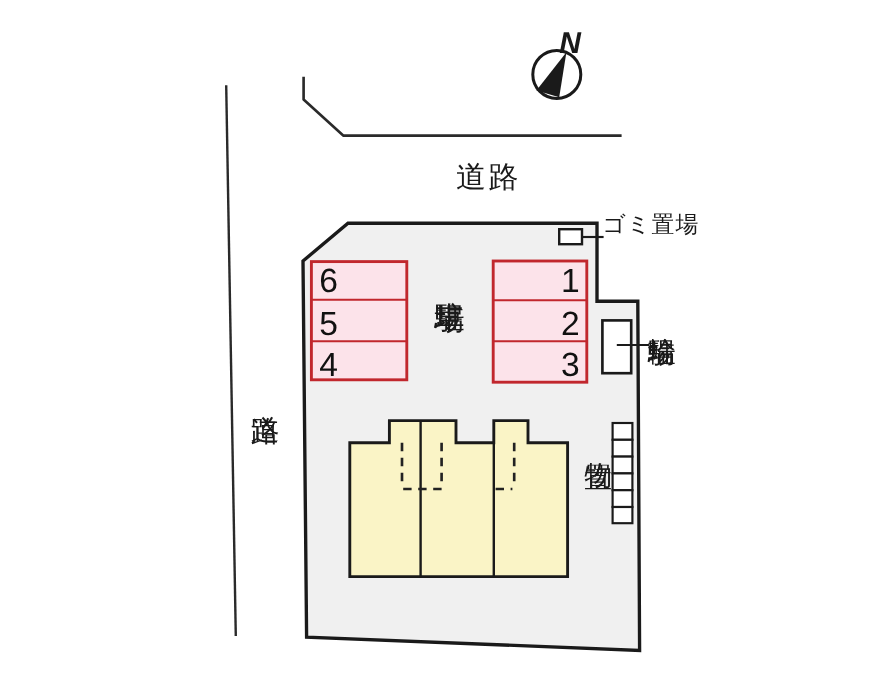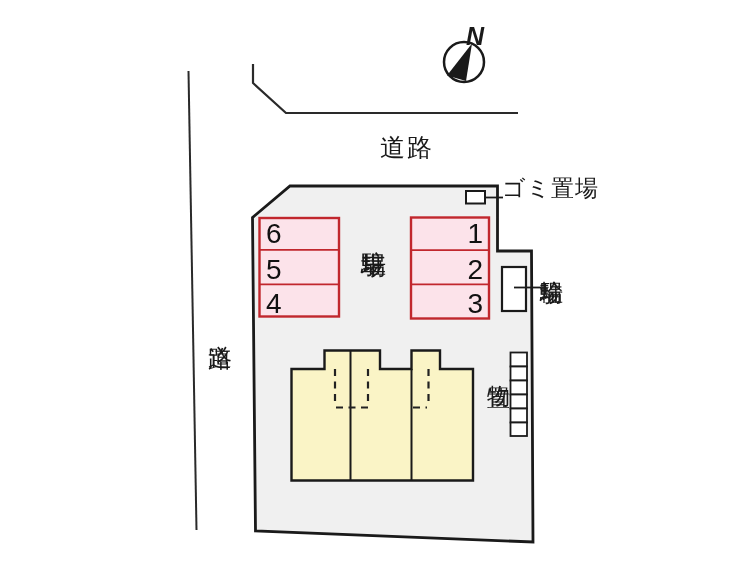--- a/index.html
+++ b/index.html
@@ -6,21 +6,21 @@
   .stage{
     position:relative;width:740px;height:567px;background:#ffffff;overflow:hidden;
     font-family:"Liberation Sans","DejaVu Sans",sans-serif;color:#111;
   }
   .stage svg{position:absolute;left:0;top:0;}
   .lbl{position:absolute;font-weight:400;color:#1a1a1a;white-space:pre;}
   .vert{writing-mode:vertical-rl;text-orientation:upright;letter-spacing:1px;line-height:1;}
   .road-top{left:380px;top:131px;font-size:25px;letter-spacing:2px;}
   .road-left{left:208px;top:327px;font-size:24px;}
   .parking-area{left:361px;top:231px;font-size:25px;}
-  .garbage{left:502px;top:176px;width:54px;font-size:23px;line-height:24px;letter-spacing:1px;}
+  .garbage{left:502px;top:176px;width:54px;font-size:19px;line-height:24px;letter-spacing:1px;}
   .bicycle{left:540px;top:262px;font-size:23px;}
   .storage{left:487px;top:367px;font-size:23px;}
   .north{left:466px;top:22px;font-size:25px;font-style:italic;font-weight:700;}
   .num{position:absolute;font-size:28px;line-height:1;font-weight:400;color:#111;}
   .num.r{width:38px;text-align:right;}
   .n6{left:266px;top:220px;}
   .n5{left:266px;top:256px;}
   .n4{left:266px;top:290px;}
   .n1{left:445px;top:220px;}
   .n2{left:445px;top:256px;}

